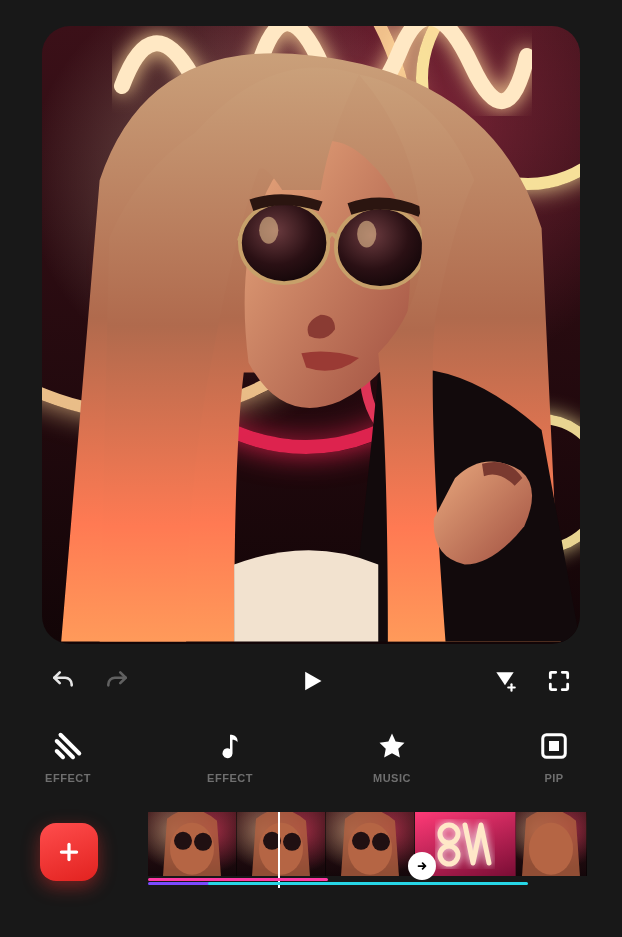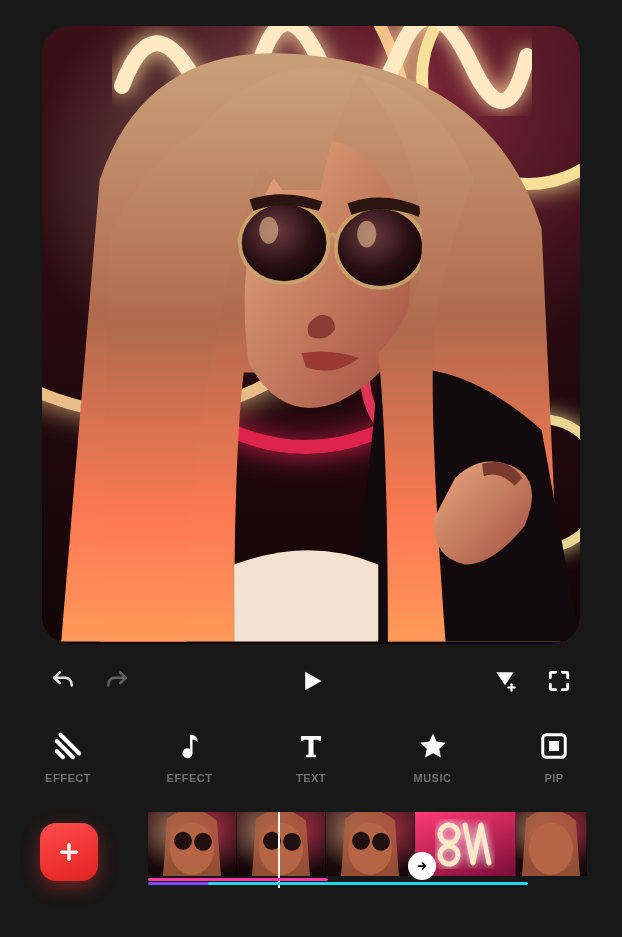--- a/index.html
+++ b/index.html
@@ -189,28 +189,20 @@
     <div class="glyph">
         <svg viewBox="0 0 24 24">
           <path fill="#fff" d="M12 3v11.3A4 4 0 1014 18V7c3 0 4 2 4 2 .5-4-2-6-6-6z"></path>
         </svg>
       </div>
     <div class="lbl">EFFECT</div>
   </div>
   <div class="tool">
     <div class="glyph">
         <svg viewBox="0 0 24 24">
-          <path fill="#fff" d="M4 4h16v4h-2V7h-4v12h2v2H8v-2h2V7H6v1H4z"></path>
-        </svg>
-      </div>
-    <div class="lbl">TEXT</div>
-  </div>
-  <div class="tool">
-    <div class="glyph">
-        <svg viewBox="0 0 24 24">
           <path fill="#fff" d="M12 2l2.9 6.3L22 9.3l-5 4.9 1.3 7L12 17.8 5.7 21.2 7 14.2 2 9.3l7.1-1z"></path>
         </svg>
       </div>
     <div class="lbl">MUSIC</div>
   </div>
   <div class="tool">
     <div class="glyph">
         <svg viewBox="0 0 24 24">
           <rect x="3" y="3" width="18" height="18" rx="3" fill="none" stroke="#fff" stroke-width="2.4"></rect>
           <rect x="8" y="8" width="8" height="8" fill="#fff"></rect>

